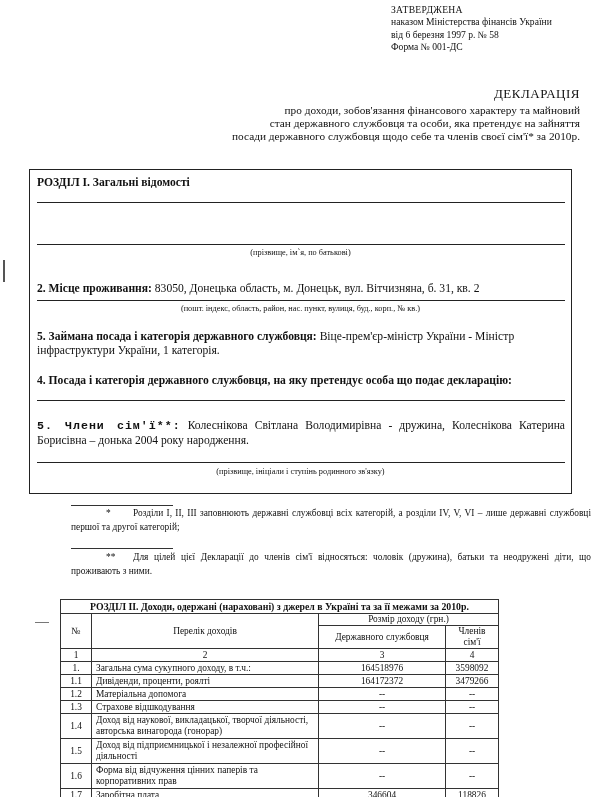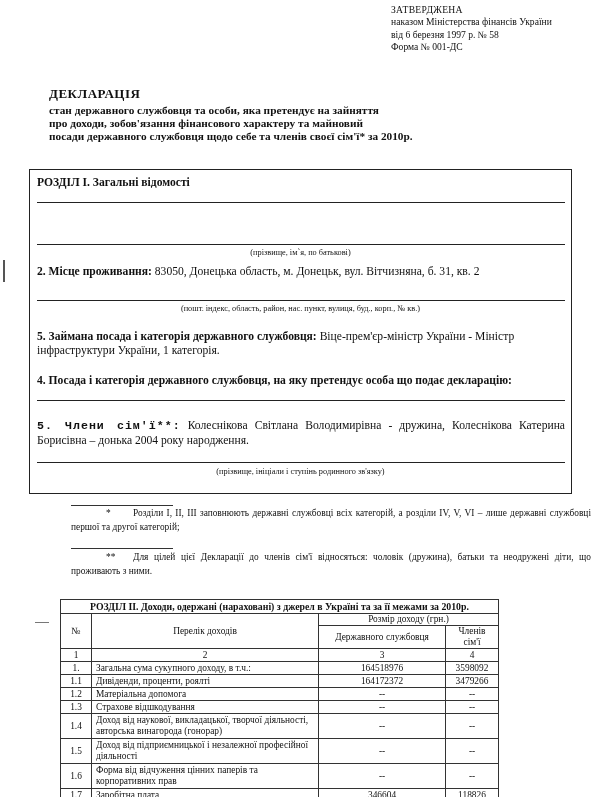--- a/index.html
+++ b/index.html
@@ -7,22 +7,22 @@
     width: 600px; height: 797px; overflow: hidden; position: relative;
     background: #ffffff; color: #111;
     font-family: "Liberation Serif", "DejaVu Serif", serif;
   }
   .approval {
     position: absolute; left: 391px; top: 4px; width: 205px;
     font-size: 9.6px; line-height: 12.4px;
   }
   .approval .t { font-weight: normal; letter-spacing: 0.3px; }
   .title-block {
-    position: absolute; left: 49px; top: 86px; width: 540px; text-align: left;
-    font-weight: bold;
+    position: absolute; left: 40px; top: 86px; width: 540px; text-align: right;
+    font-weight: normal;
   }
   .title-block .h { font-size: 13px; letter-spacing: 0.5px; margin-bottom: 2px; }
   .title-block .sub { font-size: 11.3px; line-height: 13.2px; }
 
   .section1 {
     position: absolute; left: 29px; top: 169px; width: 543px; height: 325px;
     border: 1.4px solid #222; box-sizing: border-box; padding-left: 10px;
   }
   .s1-row { position: absolute; left: 7px; right: 6px; font-size: 11.6px; }
   .s1-line { position: absolute; left: 7px; right: 6px; border-top: 1.2px solid #222; height: 0; }
@@ -60,33 +60,33 @@
 
 <div class="approval">
   <div class="t">ЗАТВЕРДЖЕНА</div>
   <div>наказом Міністерства фінансів України</div>
   <div>від 6 березня 1997 р. № 58</div>
   <div>Форма № 001-ДС</div>
 </div>
 
 <div class="title-block">
   <div class="h">ДЕКЛАРАЦІЯ</div>
+  <div class="sub">про доходи, зобов'язання фінансового характеру та майновий</div>
   <div class="sub">стан державного службовця та особи, яка претендує на зайняття</div>
-  <div class="sub">про доходи, зобов'язання фінансового характеру та майновий</div>
   <div class="sub">посади державного службовця щодо себе та членів своєї сім'ї* за 2010р.</div>
 </div>
 
 <div class="section1">
   <div class="s1-row bold" style="top:6px;">РОЗДІЛ  І. Загальні відомості</div>
   <div class="s1-line" style="top:32px;"></div>
 
   <div class="s1-line" style="top:74px;"></div>
   <div class="hint" style="top:78px;">(прізвище, ім`я, по батькові)</div>
 
-  <div class="s1-row" style="top:95px;">
+  <div class="s1-row" style="top:112px;">
     <span class="bold">2. Місце проживання:</span><span> 83050, Донецька область, м. Донецьк, вул. Вітчизняна, б. 31, кв. 2</span>
   </div>
   <div class="s1-line" style="top:130px;"></div>
   <div class="hint" style="top:134px;">(пошт. індекс, область, район, нас. пункт, вулиця, буд., корп., № кв.)</div>
 
   <div class="s1-row" style="top:160px; line-height:14px;">
     <span class="bold">5. Займана посада і категорія державного службовця:</span><span> Віце-прем'єр-міністр України - Міністр інфраструктури України, 1 категорія.</span>
   </div>
 
   <div class="s1-row bold" style="top:204px;">4. Посада і категорія державного службовця, на яку претендує особа що подає декларацію:</div>

